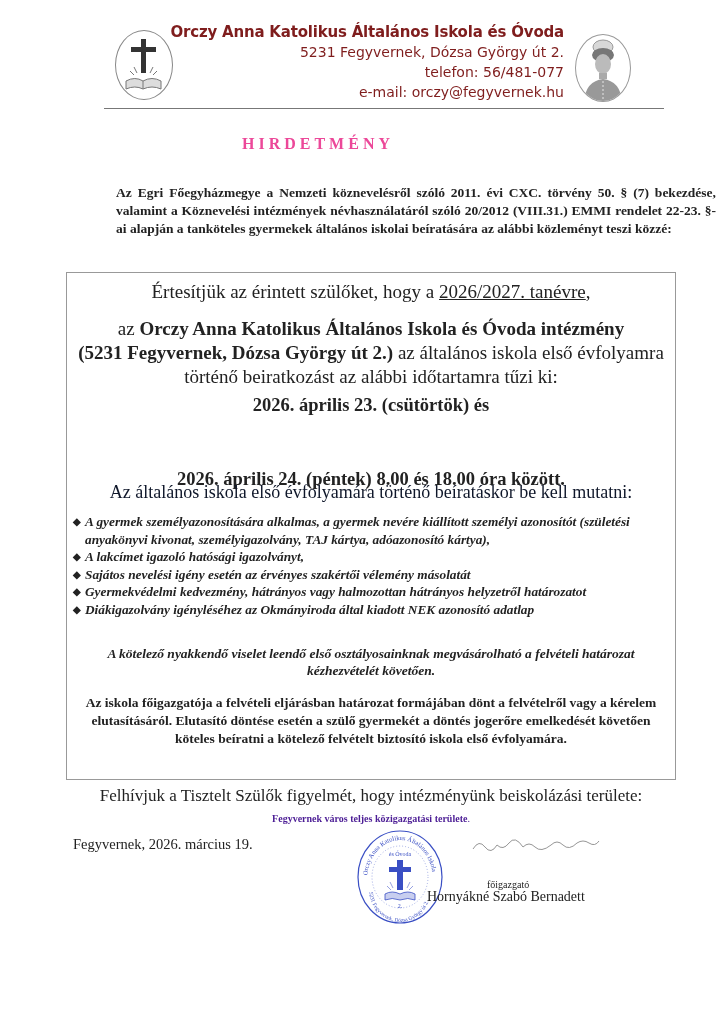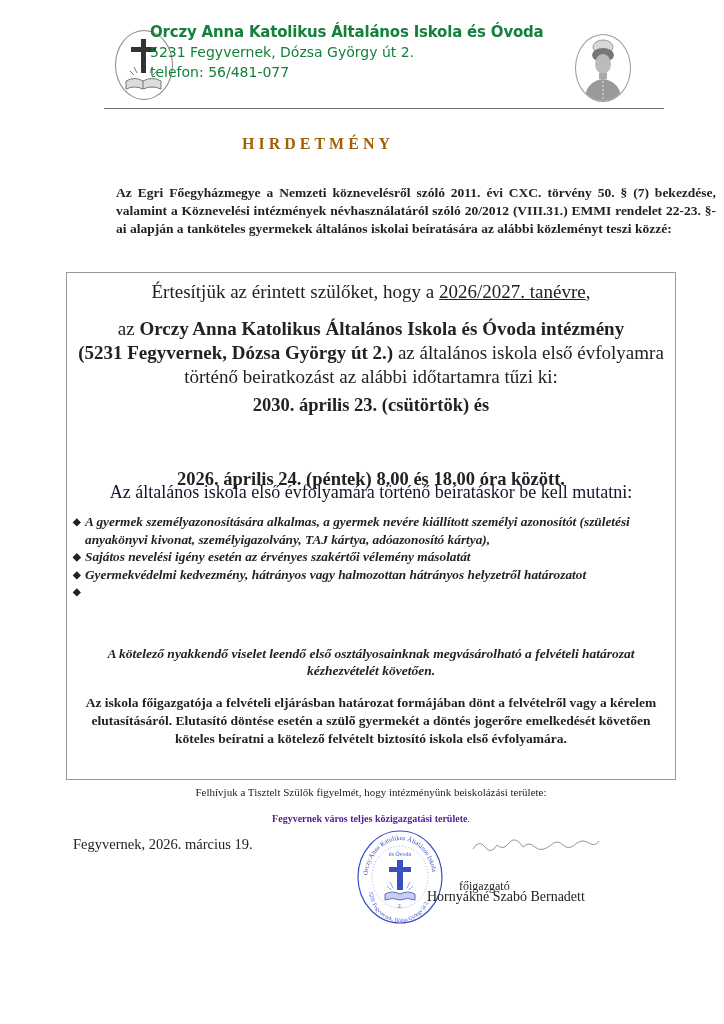--- a/index.html
+++ b/index.html
@@ -2,27 +2,27 @@
 <html><head>
   <meta charset="utf-8">
   <style>
     html, body { margin: 0; padding: 0; background: #ffffff; }
     body { width: 724px; height: 1024px; position: relative; overflow: hidden; color: #1a1a1a; }
     .page { position: absolute; left: 0; top: 0; width: 724px; height: 1024px; }
 
     
     .hdr-logo-left { position: absolute; left: 115px; top: 30px; width: 56px; height: 68px; border: 1px solid #888; border-radius: 50%; }
     .hdr-logo-right { position: absolute; left: 575px; top: 34px; width: 54px; height: 66px; border: 1px solid #999; border-radius: 50%; overflow: hidden; }
-    .hdr-text { position: absolute; left: 150px; top: 22px; width: 420px; text-align: left; font-family: "DejaVu Sans", sans-serif; color: #15803d; }
+    .hdr-text { position: absolute; left: 144px; top: 22px; width: 420px; text-align: right; font-family: "DejaVu Sans", sans-serif; color: #7f1d1d; }
     .hdr-name { font-size: 15px; font-weight: bold; line-height: 20px; letter-spacing: -0.2px; }
     .hdr-line { font-size: 14px; line-height: 20px; }
     .hdr-rule { position: absolute; left: 104px; top: 108px; width: 560px; height: 0; border-top: 1.5px solid #777; }
 
     
-    .title { position: absolute; left: 0; width: 636px; text-align: center; font-family: "Liberation Serif", serif; font-weight: bold; color: #a16207; }
+    .title { position: absolute; left: 0; width: 636px; text-align: center; font-family: "Liberation Serif", serif; font-weight: bold; color: #ec4899; }
     .title-main { top: 135px; font-size: 16px; letter-spacing: 4px; }
     .title-sub { top: 155px; font-size: 15px; }
 
     
     .intro { position: absolute; left: 72px; top: 184px; width: 600px; font-family: "Liberation Serif", serif; font-weight: bold; font-size: 13.5px; line-height: 18px; text-align: justify; text-align-last: left; color: #222; margin-left: 44px; }
 
     
     .box { position: absolute; left: 66px; top: 272px; width: 610px; height: 508px; border: 1.5px solid #999; box-sizing: border-box; }
     .serif { font-family: "Liberation Serif", serif; }
     .center { position: absolute; left: 0; width: 100%; text-align: center; }
@@ -33,28 +33,28 @@
     .date1 { top: 122px; }
     .date2 { top: 156px; margin-top: 40px; }
     .req-lead { top: 209px; font-size: 18px; color: #0f172a; }
 
     .req-list { position: absolute; left: 6px; top: 240px; width: 600px; margin: 0; padding: 0; list-style: none; font-family: "Liberation Serif", serif; font-style: italic; font-weight: bold; font-size: 13.3px; line-height: 17.5px; color: #222; }
     .req-list li { position: relative; padding-left: 12px; }
     .req-list li .bullet { position: absolute; left: 0; top: 0; font-style: normal; font-size: 10px; }
 
     .tie { top: 372px; font-style: italic; font-weight: bold; font-size: 13.5px; line-height: 17px; color: #222; padding: 0 40px; box-sizing: border-box; }
     .decision { top: 421px; font-weight: bold; font-size: 13.5px; line-height: 18px; color: #222; padding: 0 6px; box-sizing: border-box; }
-    .appeal { top: 513px; font-size: 11px; color: #222; }
+    .appeal { top: 513px; font-size: 17px; color: #222; }
     .district { top: 540px; font-weight: bold; font-size: 10px; color: #4c1d95; }
     .place-date { position: absolute; left: 6px; top: 563px; font-size: 14.5px; color: #222; }
 
     .seal { position: absolute; left: 288px; top: 555px; width: 90px; height: 98px; }
     .sig-scribble { position: absolute; left: 404px; top: 562px; width: 130px; height: 20px; }
     .sig-name { position: absolute; left: 360px; top: 574px; font-size: 14px; color: #222; margin-top: 42px; }
-    .sig-title { position: absolute; left: 392px; top: 606px; font-size: 12px; color: #222; }
+    .sig-title { position: absolute; left: 420px; top: 606px; font-size: 10px; color: #222; }
   </style>
 </head>
 <body>
 
 <div class="page">
 
   <div class="hdr-logo-left">
     <svg width="56" height="68" viewBox="0 0 56 68">
       <rect x="25" y="8" width="5" height="34" fill="#333"></rect>
       <rect x="15" y="16" width="25" height="5" fill="#333"></rect>
@@ -66,20 +66,21 @@
       </g>
       <path d="M10 50 Q19 45 27 50 Q36 45 45 50 L45 58 Q36 54 27 58 Q19 54 10 58 Z" fill="#ddd" stroke="#777" stroke-width="1"></path>
       <line x1="27" y1="50" x2="27" y2="58" stroke="#777" stroke-width="1"></line>
     </svg>
   </div>
 
   <div class="hdr-text">
     <div class="hdr-name">Orczy Anna Katolikus Általános Iskola és Óvoda</div>
     <div class="hdr-line">5231 Fegyvernek, Dózsa György út 2.</div>
     <div class="hdr-line">telefon: 56/481-077</div>
+    <div class="hdr-line">e-mail: orczy@fegyvernek.hu</div>
   </div>
 
   <div class="hdr-logo-right">
     <svg width="54" height="66" viewBox="0 0 54 66">
       <ellipse cx="27" cy="12" rx="10" ry="7" fill="#d8d8d8" stroke="#999"></ellipse>
       <ellipse cx="27" cy="20" rx="11" ry="7" fill="#777"></ellipse>
       <ellipse cx="27" cy="29" rx="8" ry="10" fill="#bbb"></ellipse>
       <rect x="23" y="38" width="8" height="6" fill="#aaa"></rect>
       <path d="M8 66 Q10 46 27 44 Q44 46 46 66 Z" fill="#999"></path>
       <line x1="27" y1="46" x2="27" y2="64" stroke="#ccc" stroke-width="1.5" stroke-dasharray="2 2"></line>
@@ -96,31 +97,31 @@
 
     <div class="center notify">
       <span>Értesítjük az érintett szülőket, hogy a </span><u>2026/2027. tanévre</u><span>,</span>
     </div>
 
     <div class="center inst">
       <span>az </span><b>Orczy Anna Katolikus Általános Iskola és Óvoda intézmény</b><br>
       <b>(5231 Fegyvernek, Dózsa György út 2.)</b><span> az általános iskola első évfolyamra történő beiratkozást az alábbi időtartamra tűzi ki:</span>
     </div>
 
-    <div class="center dates date1">2030. április 23. (csütörtök) és</div>
+    <div class="center dates date1">2026. április 23. (csütörtök) és</div>
     <div class="center dates date2">2026. április 24. (péntek) 8.00 és 18.00 óra között.</div>
 
     <div class="center req-lead">Az általános iskola első évfolyamára történő beíratáskor be kell mutatni:</div>
 
     <ul class="req-list">
       <li><span class="bullet">◆</span><span>A gyermek személyazonosítására alkalmas, a gyermek nevére kiállított személyi azonosítót (születési anyakönyvi kivonat, személyigazolvány, TAJ kártya, adóazonosító kártya),</span></li>
-      <li><span class="bullet">◆</span></li>
+      <li><span class="bullet">◆</span><span>A lakcímet igazoló hatósági igazolványt,</span></li>
       <li><span class="bullet">◆</span><span>Sajátos nevelési igény esetén az érvényes szakértői vélemény másolatát</span></li>
       <li><span class="bullet">◆</span><span>Gyermekvédelmi kedvezmény, hátrányos vagy halmozottan hátrányos helyzetről határozatot</span></li>
-      <li><span class="bullet">◆</span></li>
+      <li><span class="bullet">◆</span><span>Diákigazolvány igényléséhez az Okmányiroda által kiadott NEK azonosító adatlap</span></li>
     </ul>
 
     <div class="center tie">A kötelező nyakkendő viselet leendő első osztályosainknak megvásárolható a felvételi határozat kézhezvételét követően.</div>
     <div class="center decision">Az iskola főigazgatója a felvételi eljárásban határozat formájában dönt a felvételről vagy a kérelem elutasításáról. Elutasító döntése esetén a szülő gyermekét a döntés jogerőre emelkedését követően köteles beíratni a kötelező felvételt biztosító iskola első évfolyamára.</div>
     <div class="center appeal">Felhívjuk a Tisztelt Szülők figyelmét, hogy intézményünk beiskolázási területe:</div>
     <div class="center district">
       <span>Fegyvernek város teljes közigazgatási területe</span><span style="font-weight:normal">.</span>
     </div>
     <div class="place-date">Fegyvernek, 2026. március 19.</div>
 

